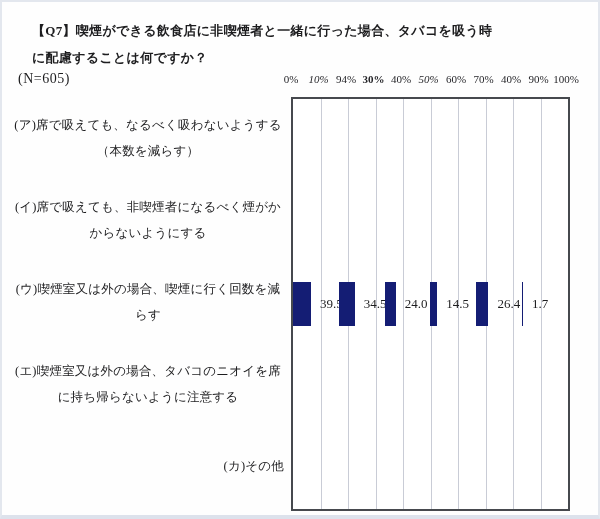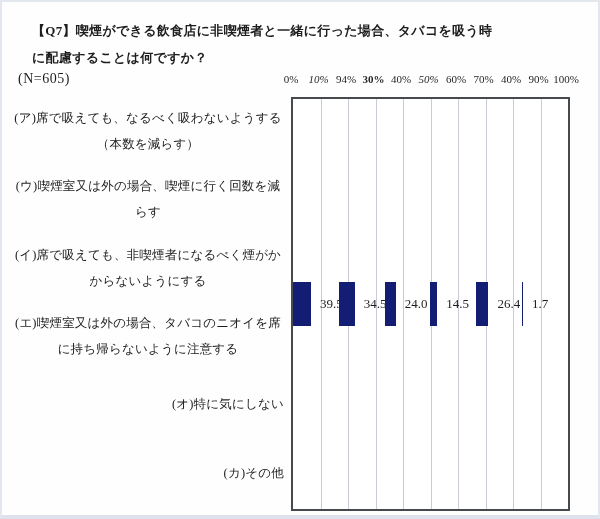--- a/index.html
+++ b/index.html
@@ -59,30 +59,27 @@
     <span class="tick" style="left: 80%;">40%</span>
     <span class="tick" style="left: 90%;">90%</span>
     <span class="tick" style="left: 100%; text-align: right;">100%</span>
   </div>
 
   <div class="cats">
     <div class="cat-row">
       <div class="cat-label">(ア)席で吸えても、なるべく吸わないようする（本数を減らす）</div>
     </div>
     <div class="cat-row">
+      <div class="cat-label">(イ)席で吸えても、非喫煙者になるべく煙がかからないようにする</div>
+    </div>
+    <div class="cat-row">
       <div class="cat-label">(ウ)喫煙室又は外の場合、喫煙に行く回数を減らす</div>
     </div>
     <div class="cat-row">
-      <div class="cat-label">(イ)席で吸えても、非喫煙者になるべく煙がかからないようにする</div>
-    </div>
-    <div class="cat-row">
       <div class="cat-label">(エ)喫煙室又は外の場合、タバコのニオイを席に持ち帰らないように注意する</div>
-    </div>
-    <div class="cat-row">
-      <div class="cat-label">(オ)特に気にしない</div>
     </div>
     <div class="cat-row">
       <div class="cat-label">(カ)その他</div>
     </div>
   </div>
 
   <div class="plot">
     <div class="grid" style="left: 10%; background: rgb(201, 204, 214);"></div>
     <div class="grid" style="left: 20%; background: rgb(201, 204, 214);"></div>
     <div class="grid" style="left: 30%; background: rgb(201, 204, 214);"></div>

